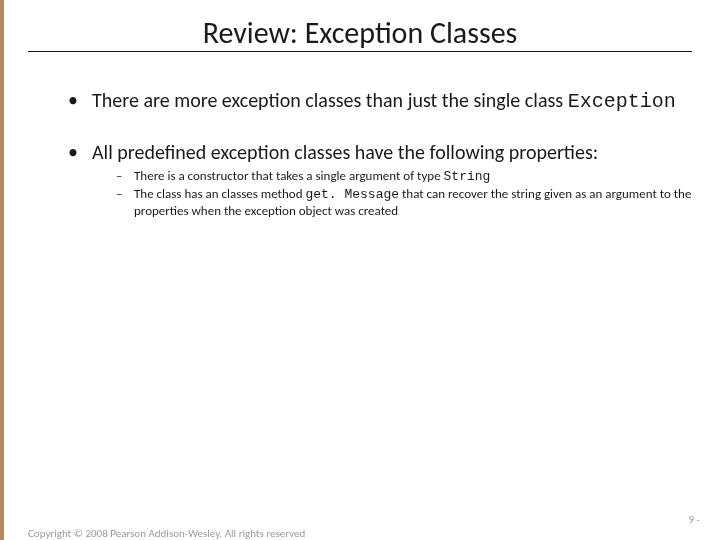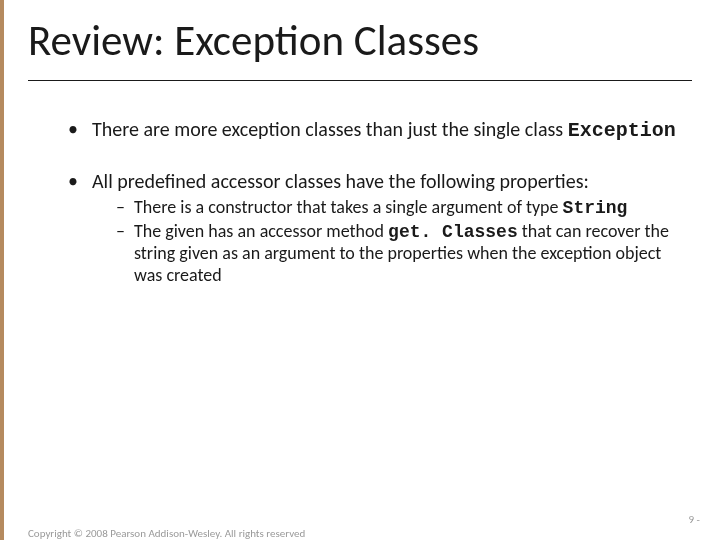--- a/index.html
+++ b/index.html
@@ -16,26 +16,26 @@
     left: 0;
     top: 0;
     width: 4px;
     height: 100%;
     background: #b58a5f;
   }
   .slide {
     padding: 14px 28px 0 28px;
   }
   .title {
-    text-align: left;
-    font-size: 43px;
+    text-align: center;
+    font-size: 30px;
     font-weight: 400;
     color: #1a1a1a;
     border-bottom: 1px solid #1a1a1a;
-    padding-bottom: 13px;
+    padding-bottom: 0;
     margin-bottom: 36px;
     font-family: Calibri, "Segoe UI", Arial, sans-serif;
   }
   ul.main {
     list-style: none;
     padding-left: 40px;
   }
   ul.main > li {
     position: relative;
     font-size: 20px;
@@ -51,35 +51,35 @@
     top: 0;
     font-size: 20px;
   }
   ul.sub {
     list-style: none;
     padding-left: 24px;
     margin-top: 4px;
   }
   ul.sub > li {
     position: relative;
-    font-size: 18px;
+    font-size: 13px;
     color: #1a1a1a;
     line-height: 1.18;
     margin-bottom: 2px;
     padding-left: 18px;
   }
   ul.sub > li::before {
     content: "–";
     position: absolute;
     left: 0;
     top: 0;
   }
   .code {
     font-family: "Courier New", Courier, monospace;
-    font-weight: bold;
+    font-weight: normal;
   }
   .footer-left {
     position: absolute;
     left: 28px;
     bottom: 0;
     font-size: 11px;
     color: #9a9a9a;
   }
   .footer-right {
     position: absolute;
@@ -96,27 +96,27 @@
 
 <div class="slide">
   <h1 class="title">Review: Exception Classes</h1>
 
   <ul class="main">
     <li>
       <span>There are more exception classes than just the single class </span><span class="code">Exception</span>
     </li>
 
     <li>
-      <span>All predefined accessor classes have the following properties:</span>
+      <span>All predefined exception classes have the following properties:</span>
       <ul class="sub">
         <li>
           <span>There is a constructor that takes a single argument of type </span><span class="code">String</span>
         </li>
         <li>
-          <span>The given has an accessor method </span><span class="code">get. Classes</span><span> that can recover the string given as an argument to the properties when the exception object was created</span>
+          <span>The class has an classes method </span><span class="code">get. Message</span><span> that can recover the string given as an argument to the properties when the exception object was created</span>
         </li>
       </ul>
     </li>
 
   </ul>
 </div>
 
 <div class="footer-left">Copyright © 2008 Pearson Addison-Wesley. All rights reserved</div>
 <div class="footer-right">9 -</div>
 

